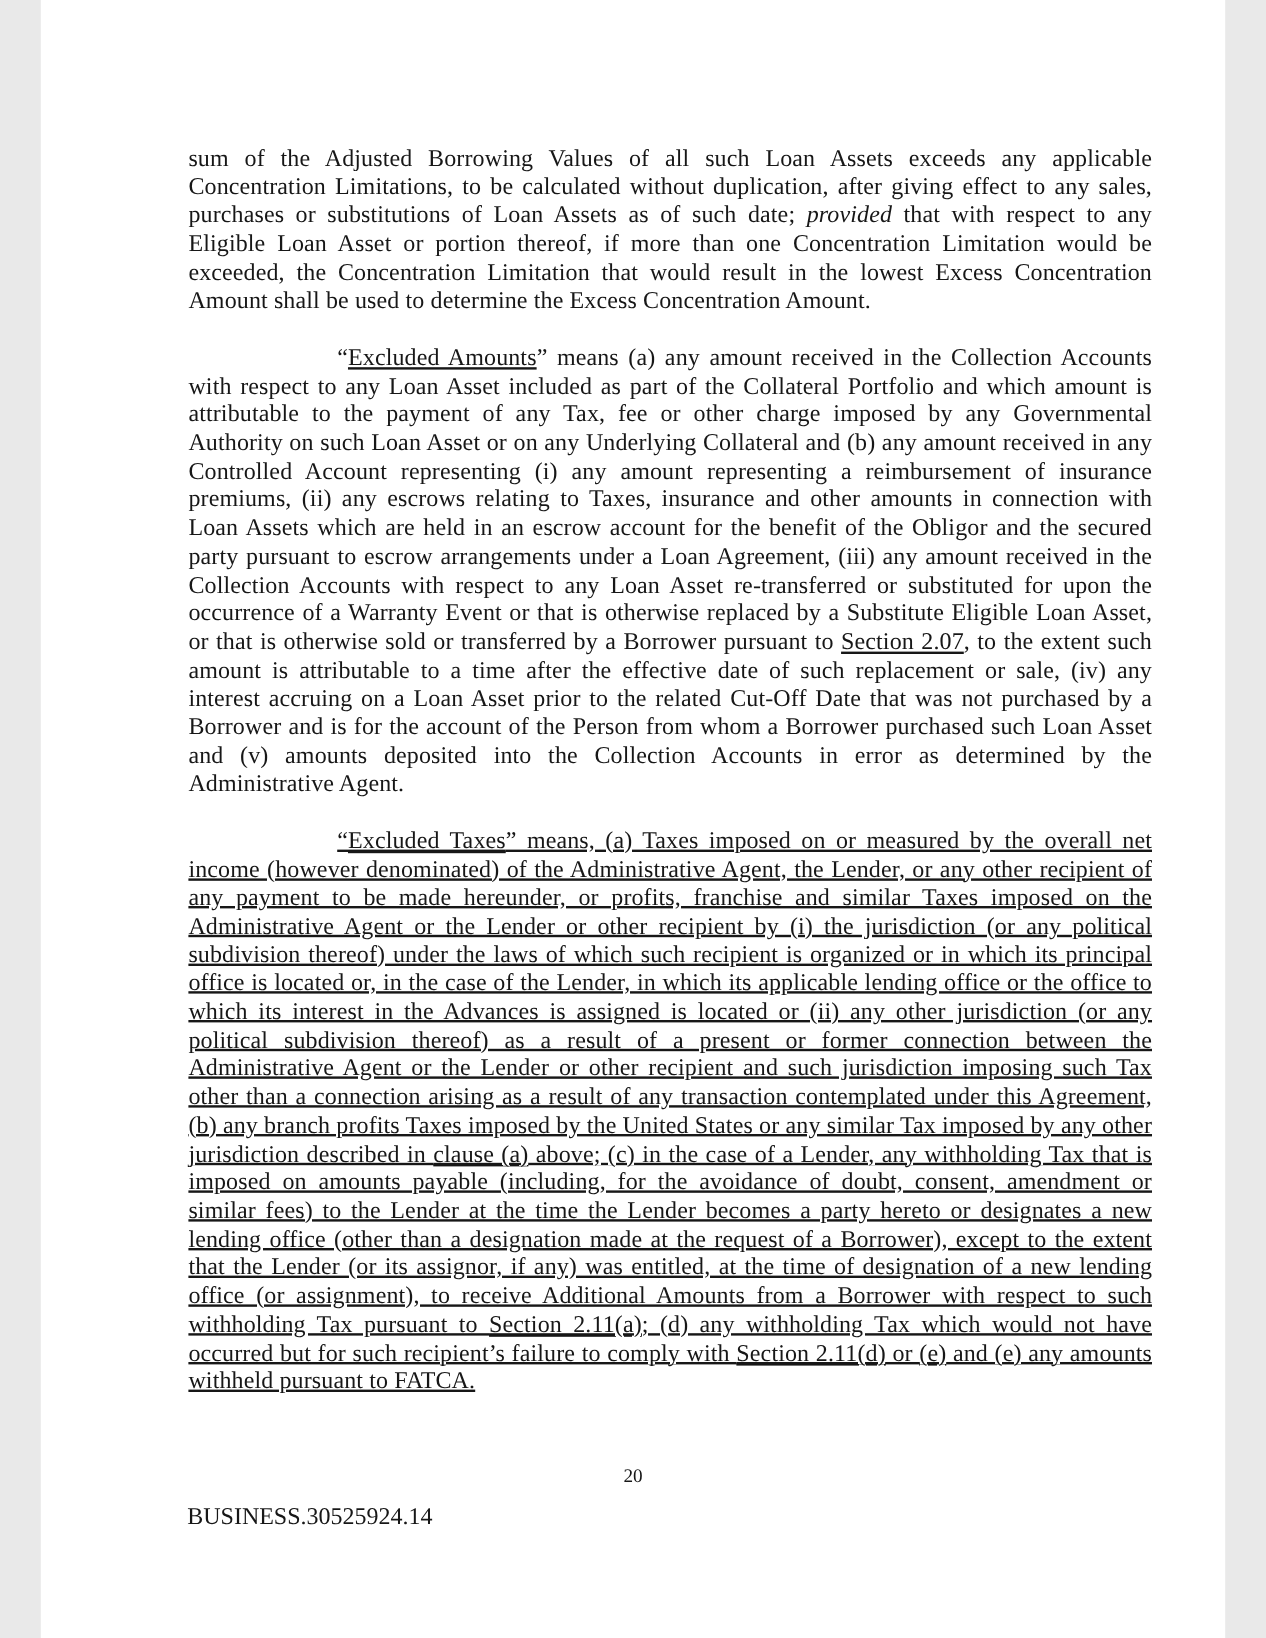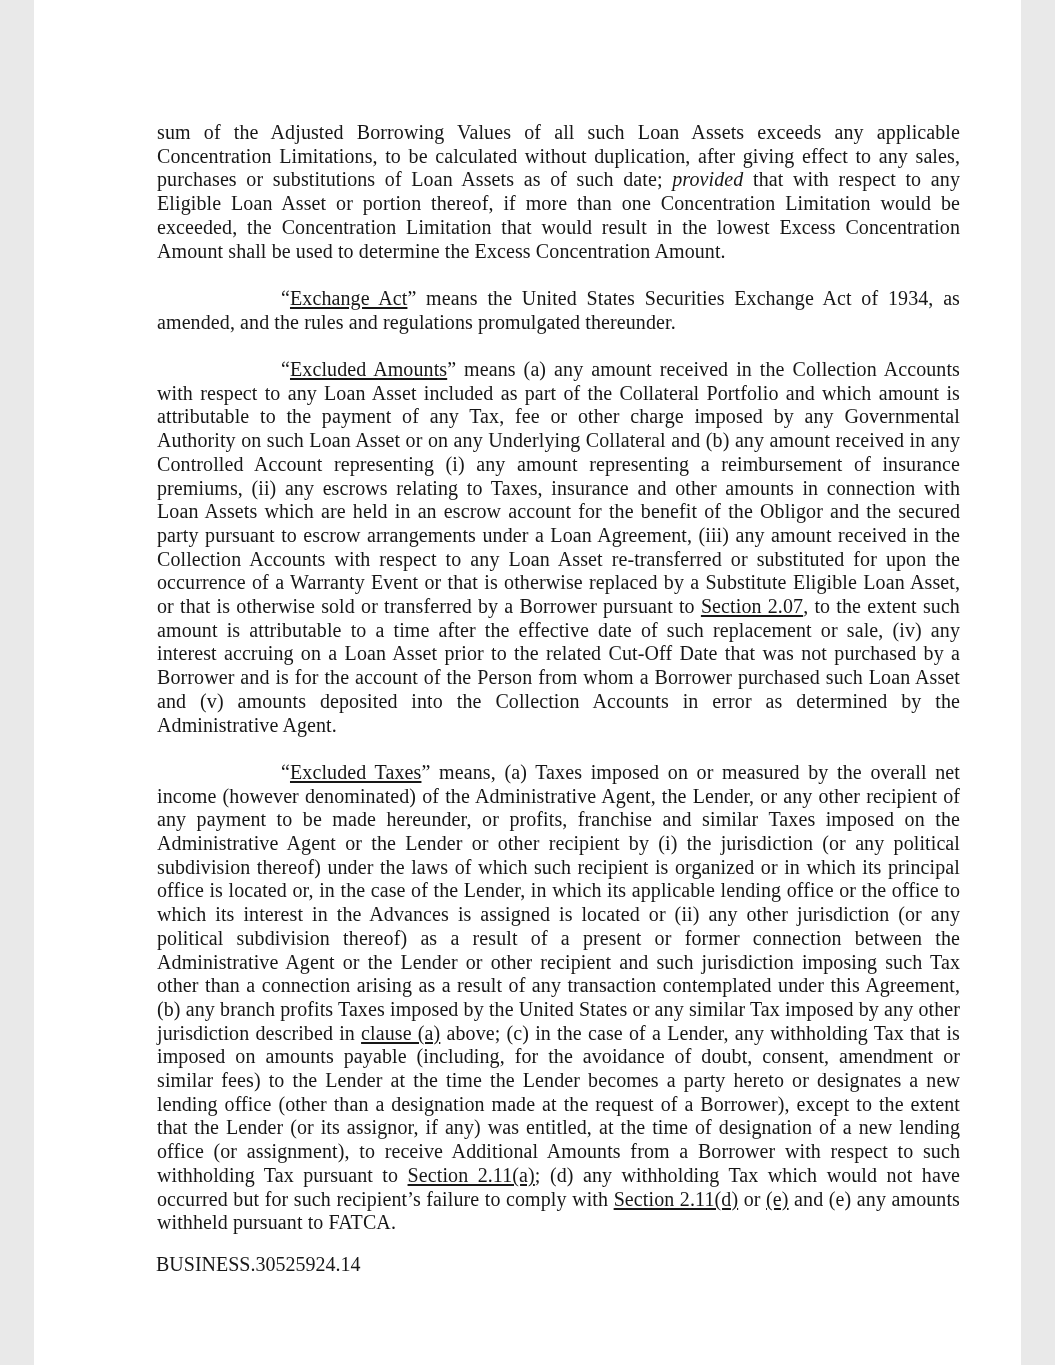--- a/index.html
+++ b/index.html
@@ -28,20 +28,21 @@
     font-size: 20px;
     line-height: 23.7px;
     text-align: justify;
     letter-spacing: 0.1px;
   }
   .para.indent {
     text-indent: 124px;
   }
   .para:last-child {
     margin-bottom: 0;
+    text-decoration: underline;
   }
   .underline {
     text-decoration: underline;
     text-underline-offset: 2px;
   }
   .italic {
     font-style: italic;
   }
   .page-number {
     position: absolute;
@@ -59,18 +60,18 @@
     font-size: 20px;
     line-height: 18px;
   }
 </style>
 </head>
 <body>
 
 <div class="page">
   <div class="body-text">
       <p class="para"><span>sum of the Adjusted Borrowing Values of all such Loan Assets exceeds any applicable Concentration Limitations, to be calculated without duplication, after giving effect to any sales, purchases or substitutions of Loan Assets as of such date; </span><span class="italic">provided</span><span> that with respect to any Eligible Loan Asset or portion thereof, if more than one Concentration Limitation would be exceeded, the Concentration Limitation that would result in the lowest Excess Concentration Amount shall be used to determine the Excess Concentration Amount.</span></p>
-      <p class="para indent"><span>“</span><span class="underline">Exchange Act</span><span>” means the United States Securities Exchange Act of 1934, as amended, and the rules and regulations promulgated thereunder.</span></p>
       <p class="para indent"><span>“</span><span class="underline">Excluded Amounts</span><span>” means (a) any amount received in the Collection Accounts with respect to any Loan Asset included as part of the Collateral Portfolio and which amount is attributable to the payment of any Tax, fee or other charge imposed by any Governmental Authority on such Loan Asset or on any Underlying Collateral and (b) any amount received in any Controlled Account representing (i) any amount representing a reimbursement of insurance premiums, (ii) any escrows relating to Taxes, insurance and other amounts in connection with Loan Assets which are held in an escrow account for the benefit of the Obligor and the secured party pursuant to escrow arrangements under a Loan Agreement, (iii) any amount received in the Collection Accounts with respect to any Loan Asset re-transferred or substituted for upon the occurrence of a Warranty Event or that is otherwise replaced by a Substitute Eligible Loan Asset, or that is otherwise sold or transferred by a Borrower pursuant to </span><span class="underline">Section 2.07</span><span>, to the extent such amount is attributable to a time after the effective date of such replacement or sale, (iv) any interest accruing on a Loan Asset prior to the related Cut-Off Date that was not purchased by a Borrower and is for the account of the Person from whom a Borrower purchased such Loan Asset and (v) amounts deposited into the Collection Accounts in error as determined by the Administrative Agent.</span></p>
       <p class="para indent"><span>“</span><span class="underline">Excluded Taxes</span><span>” means, (a) Taxes imposed on or measured by the overall net income (however denominated) of the Administrative Agent, the Lender, or any other recipient of any payment to be made hereunder, or profits, franchise and similar Taxes imposed on the Administrative Agent or the Lender or other recipient by (i) the jurisdiction (or any political subdivision thereof) under the laws of which such recipient is organized or in which its principal office is located or, in the case of the Lender, in which its applicable lending office or the office to which its interest in the Advances is assigned is located or (ii) any other jurisdiction (or any political subdivision thereof) as a result of a present or former connection between the Administrative Agent or the Lender or other recipient and such jurisdiction imposing such Tax other than a connection arising as a result of any transaction contemplated under this Agreement, (b) any branch profits Taxes imposed by the United States or any similar Tax imposed by any other jurisdiction described in </span><span class="underline">clause (a)</span><span> above; (c) in the case of a Lender, any withholding Tax that is imposed on amounts payable (including, for the avoidance of doubt, consent, amendment or similar fees) to the Lender at the time the Lender becomes a party hereto or designates a new lending office (other than a designation made at the request of a Borrower), except to the extent that the Lender (or its assignor, if any) was entitled, at the time of designation of a new lending office (or assignment), to receive Additional Amounts from a Borrower with respect to such withholding Tax pursuant to </span><span class="underline">Section 2.11(a)</span><span>; (d) any withholding Tax which would not have occurred but for such recipient’s failure to comply with </span><span class="underline">Section 2.11(d)</span><span> or </span><span class="underline">(e)</span><span> and (e) any amounts withheld pursuant to FATCA.</span></p>
     </div>
+  <div class="page-number">20</div>
   <div class="doc-id">BUSINESS.30525924.14</div>
 </div>
 
 </body></html>

